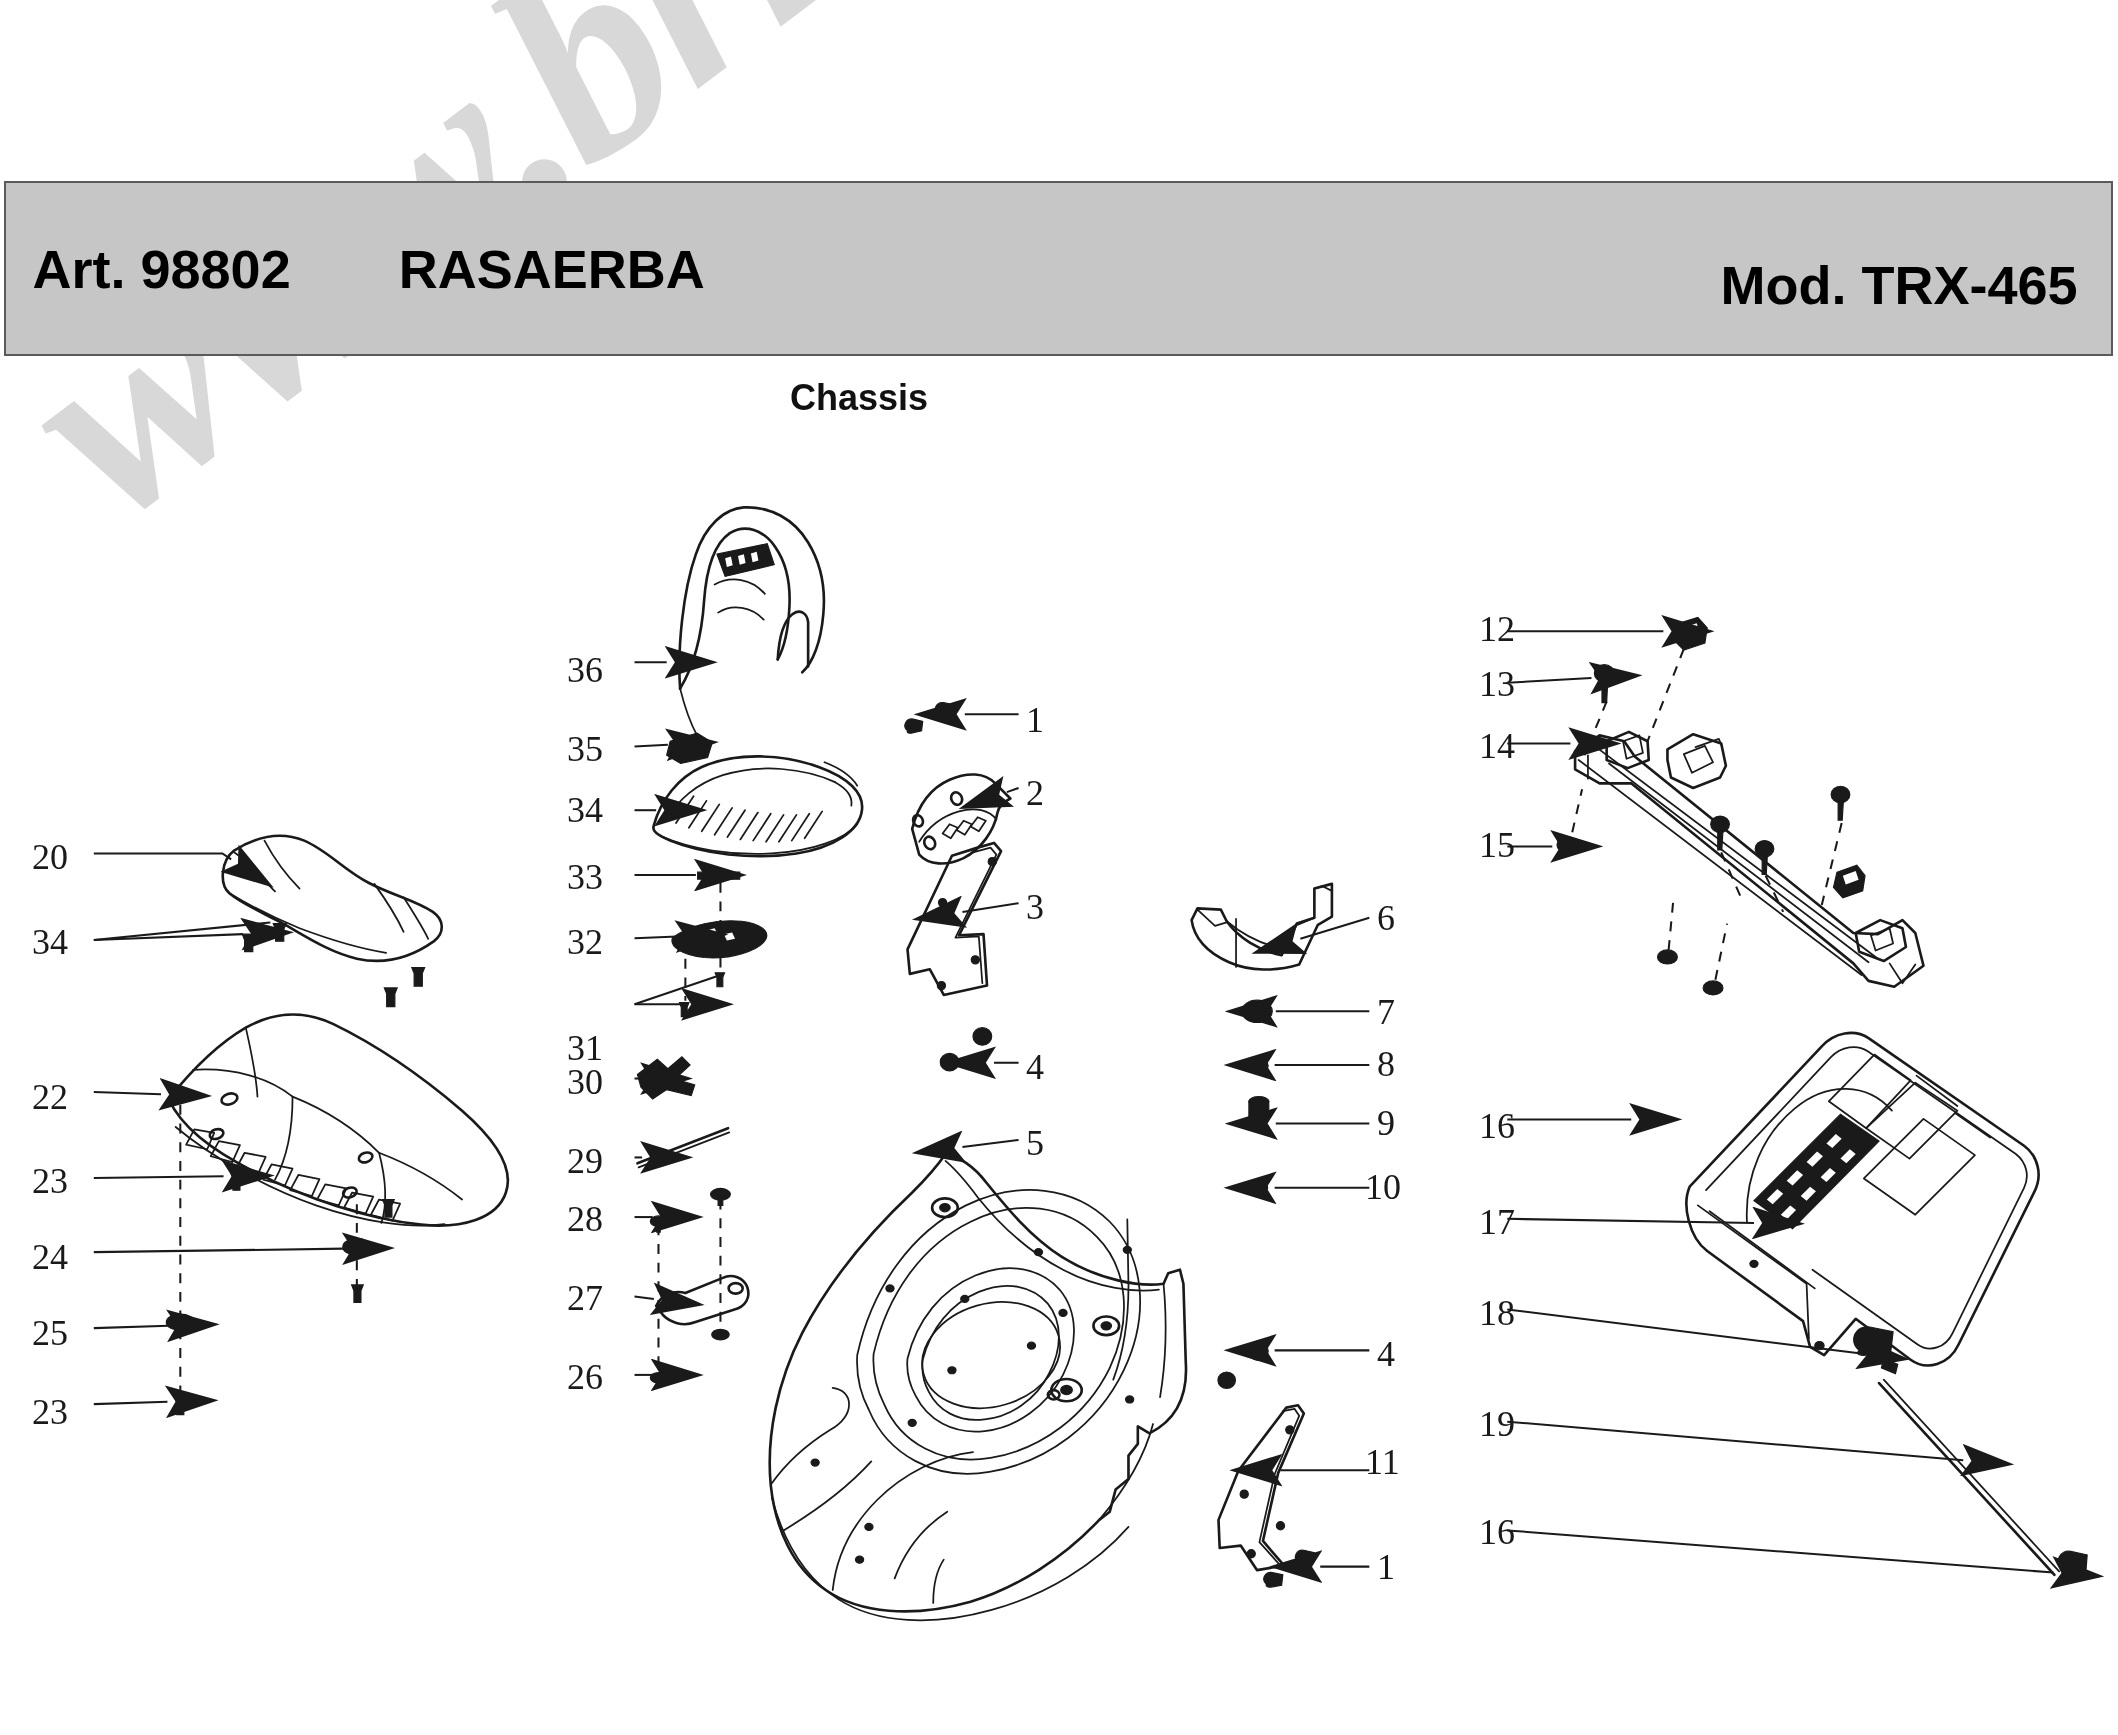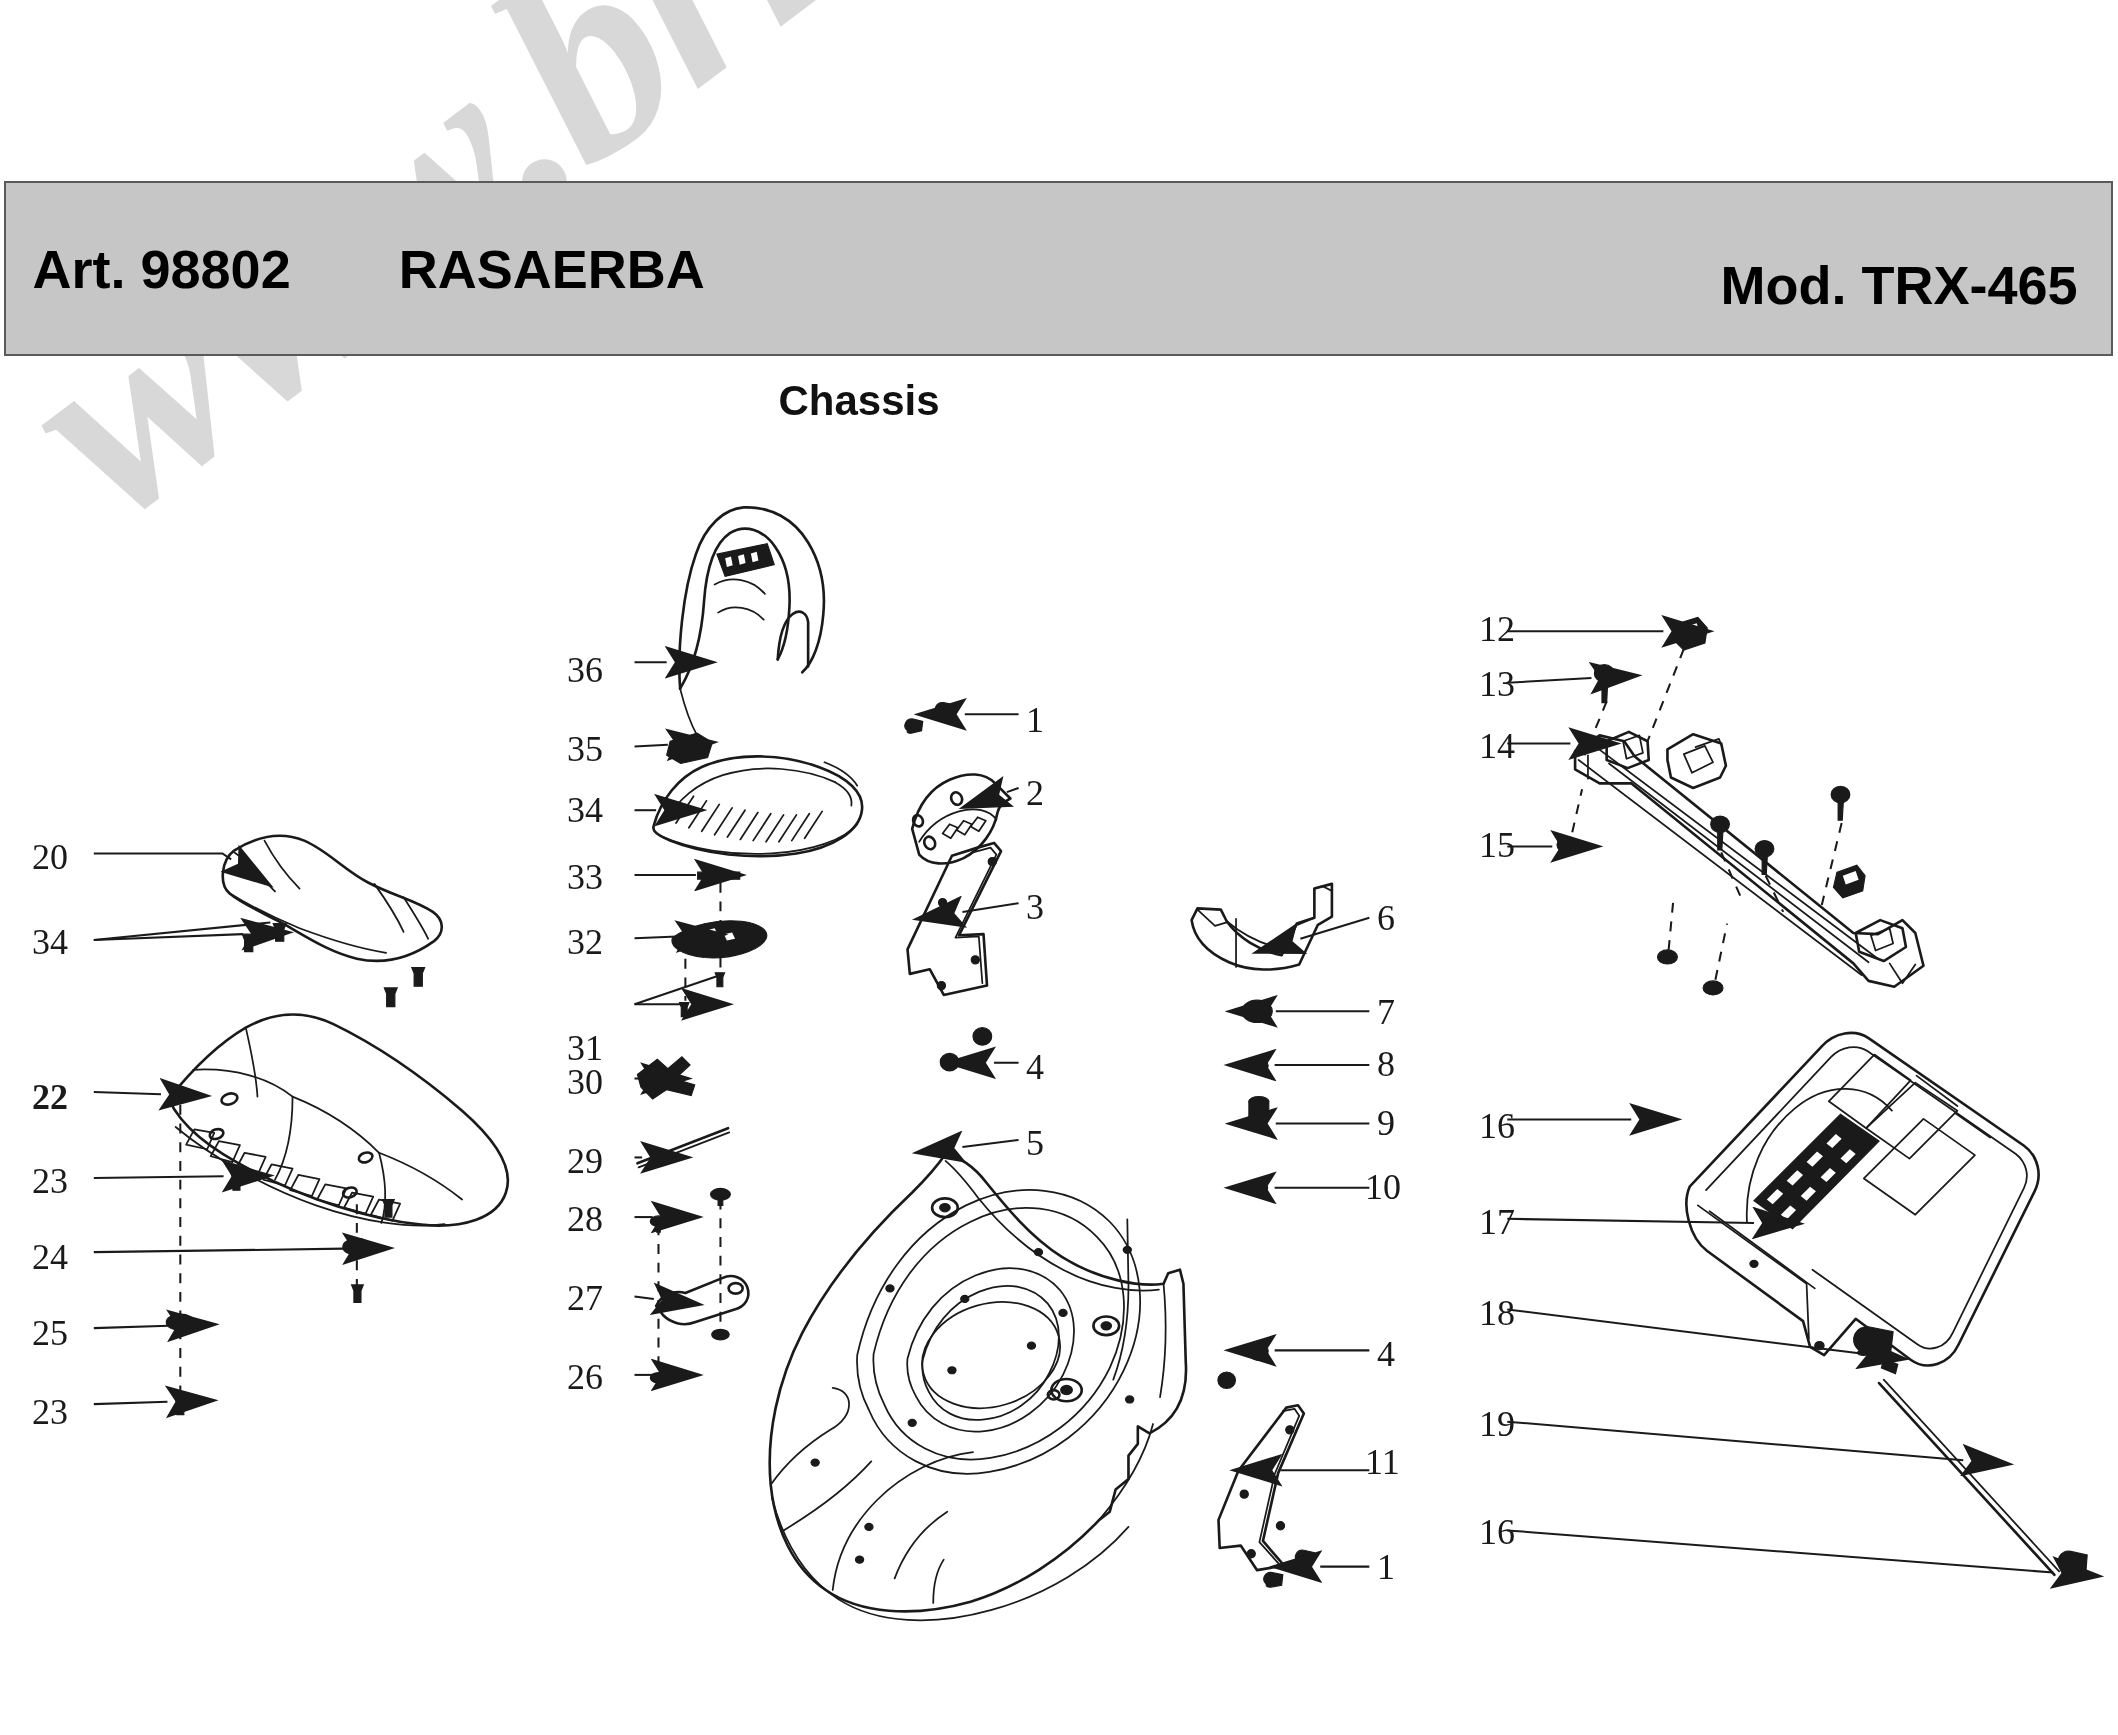--- a/index.html
+++ b/index.html
@@ -50,21 +50,21 @@
     white-space:nowrap;
   }
   .hdr-art{ margin-left:27px; }
   .hdr-name{ margin-left:108px; }
   .hdr-mod{ margin-left:auto; margin-right:33px;margin-top:32px; }
 
   .subtitle{
     position:absolute;
     left:0; top:377px; width:1718px;
     text-align:center;
-    font-size:42px;
+    font-size:36px;
     font-weight:bold;
     color:#111;
     z-index:3;
   }
 
   
   #drawing{
     position:absolute;
     left:0; top:0; width:2119px; height:1735px;
     z-index:2;
@@ -558,21 +558,21 @@
     <div class="hdr-art">Art. 98802</div>
     <div class="hdr-name">RASAERBA</div>
     <div class="hdr-mod">Mod. TRX-465</div>
   </div>
 
   <div class="subtitle">Chassis</div>
 
   <div id="callout-layer">
       <div class="lbl" style="left: 32px; top: 839px;">20</div>
       <div class="lbl" style="left: 32px; top: 924px;">34</div>
-      <div class="lbl" style="left: 32px; top: 1079px; font-weight: bold;">22</div>
+      <div class="lbl" style="left: 32px; top: 1079px;">22</div>
       <div class="lbl" style="left: 32px; top: 1163px;">23</div>
       <div class="lbl" style="left: 32px; top: 1239px;">24</div>
       <div class="lbl" style="left: 32px; top: 1315px;">25</div>
       <div class="lbl" style="left: 32px; top: 1394px;">23</div>
       <div class="lbl" style="left: 567px; top: 652px;">36</div>
       <div class="lbl" style="left: 567px; top: 731px;">35</div>
       <div class="lbl" style="left: 567px; top: 792px;">34</div>
       <div class="lbl" style="left: 567px; top: 859px;">33</div>
       <div class="lbl" style="left: 567px; top: 924px;">32</div>
       <div class="lbl" style="left: 567px; top: 994px; margin-top: 36px;">31</div>

